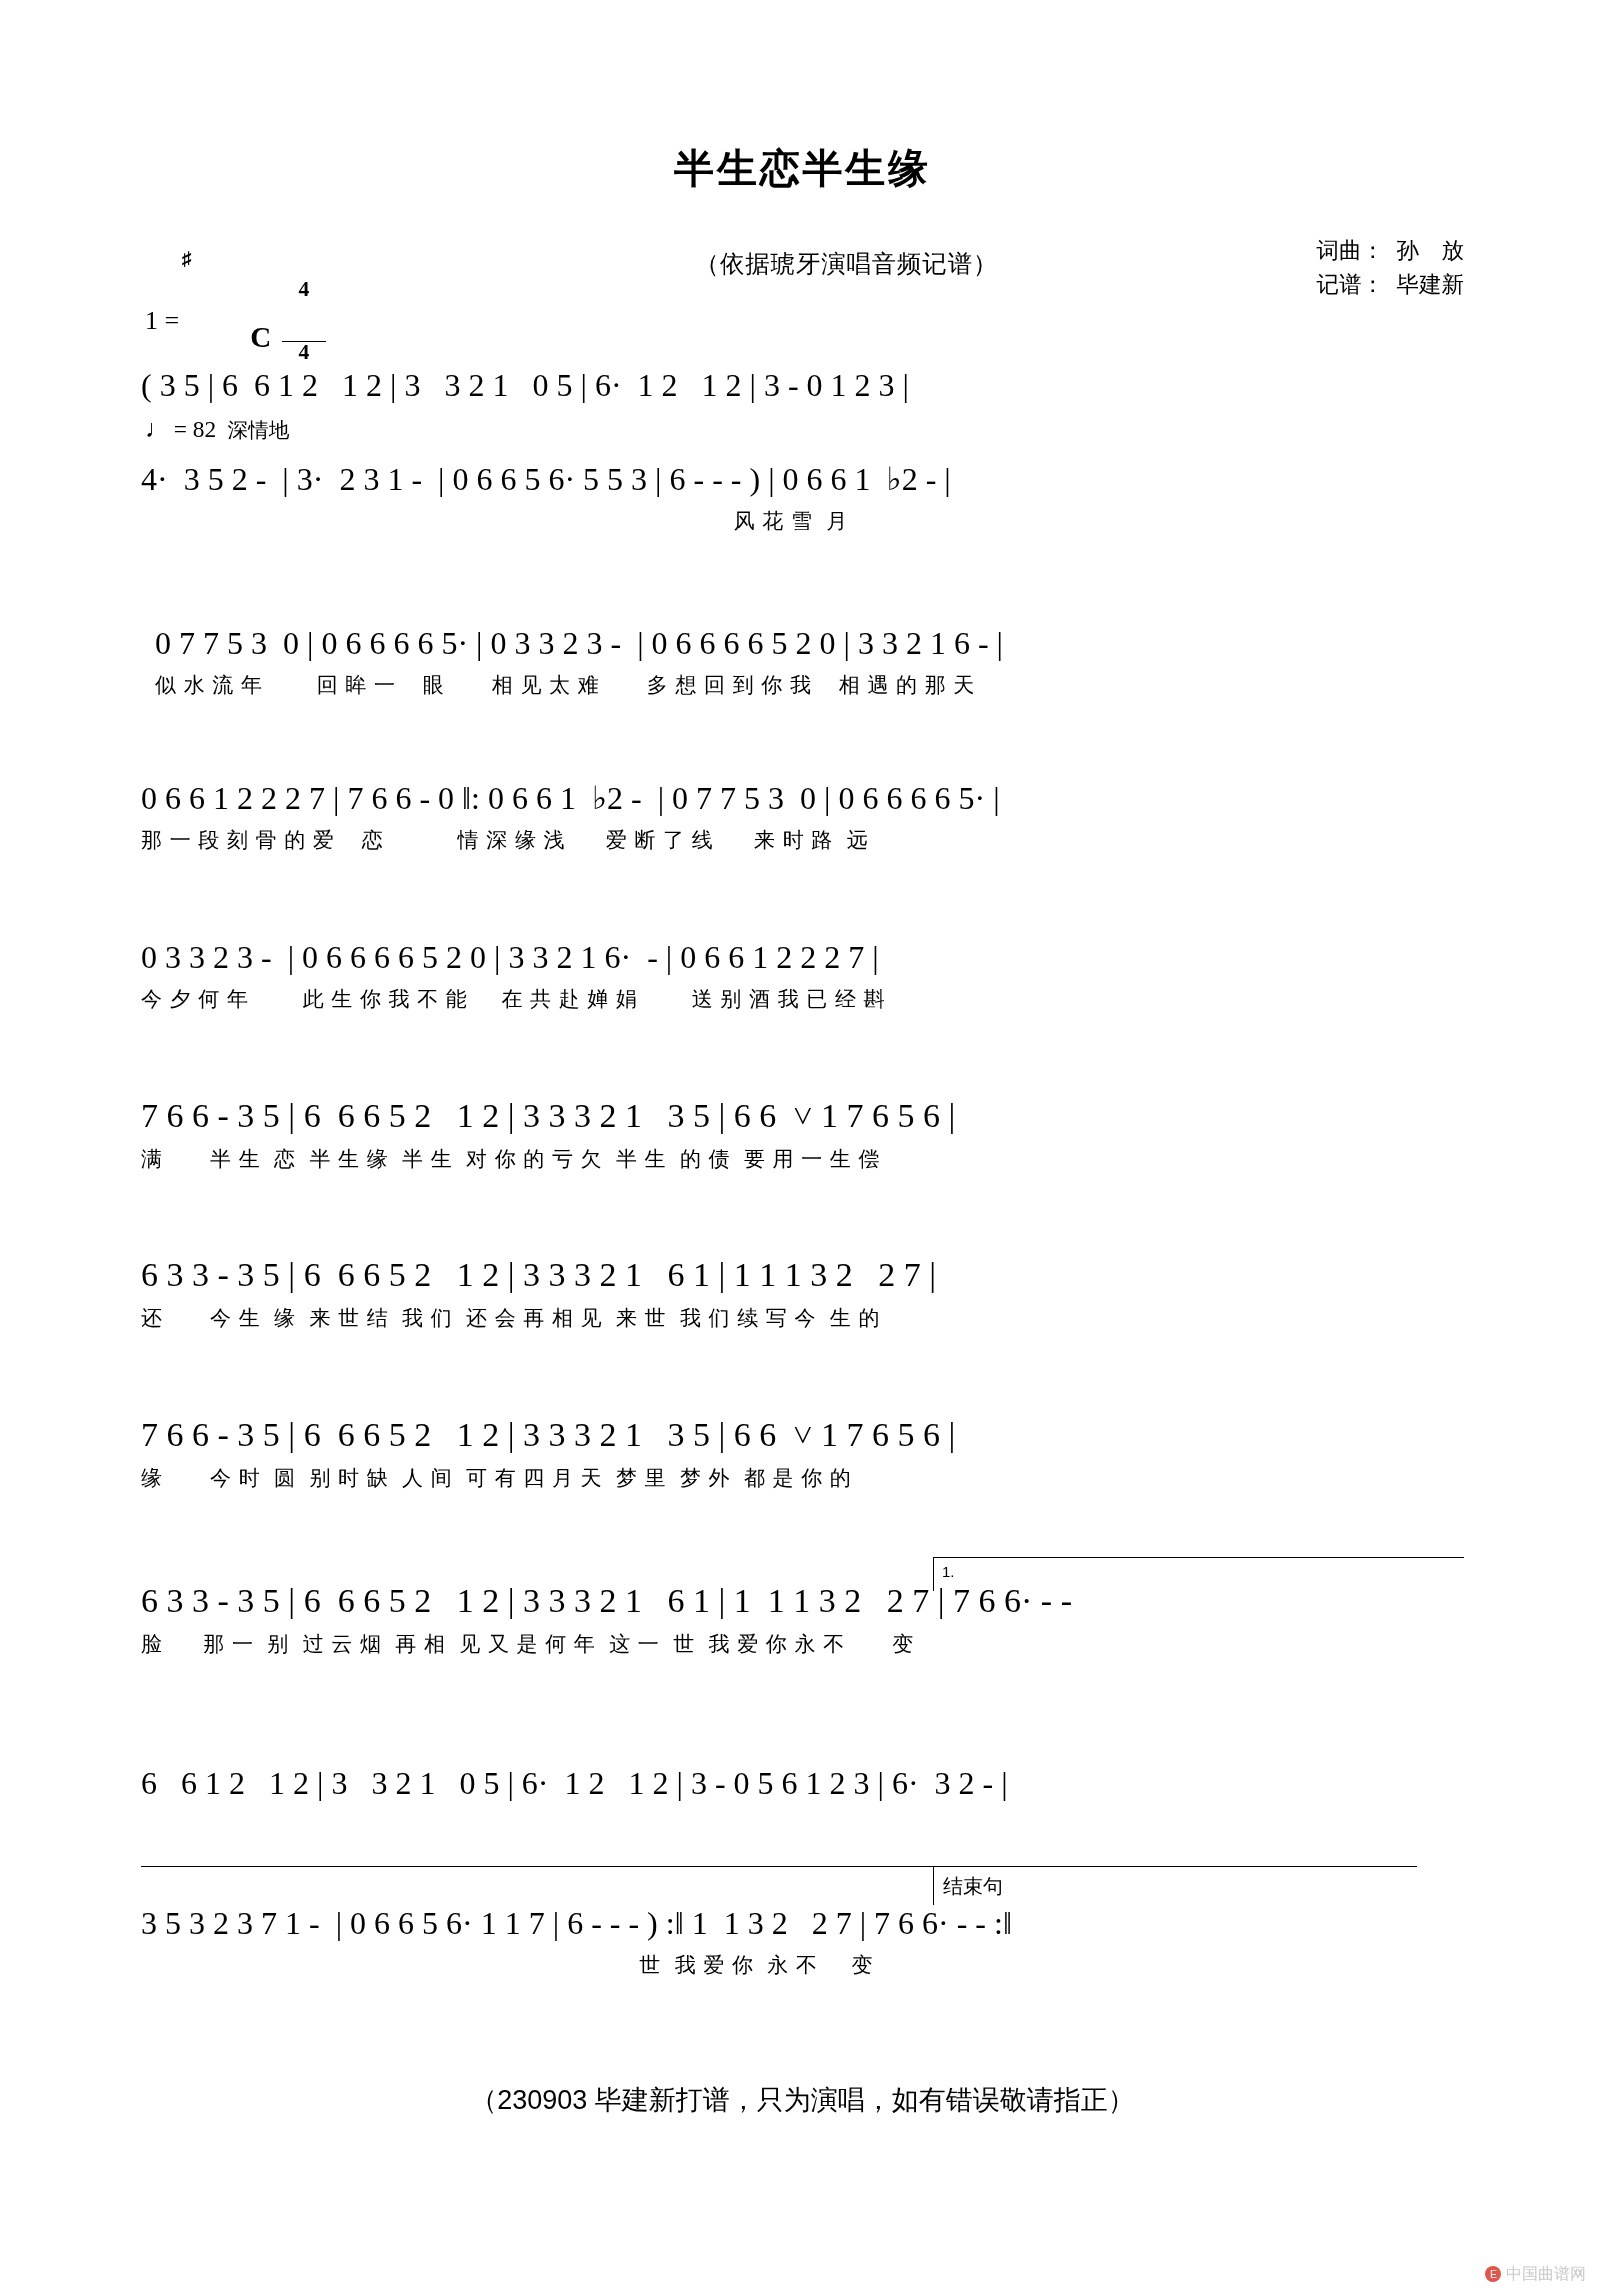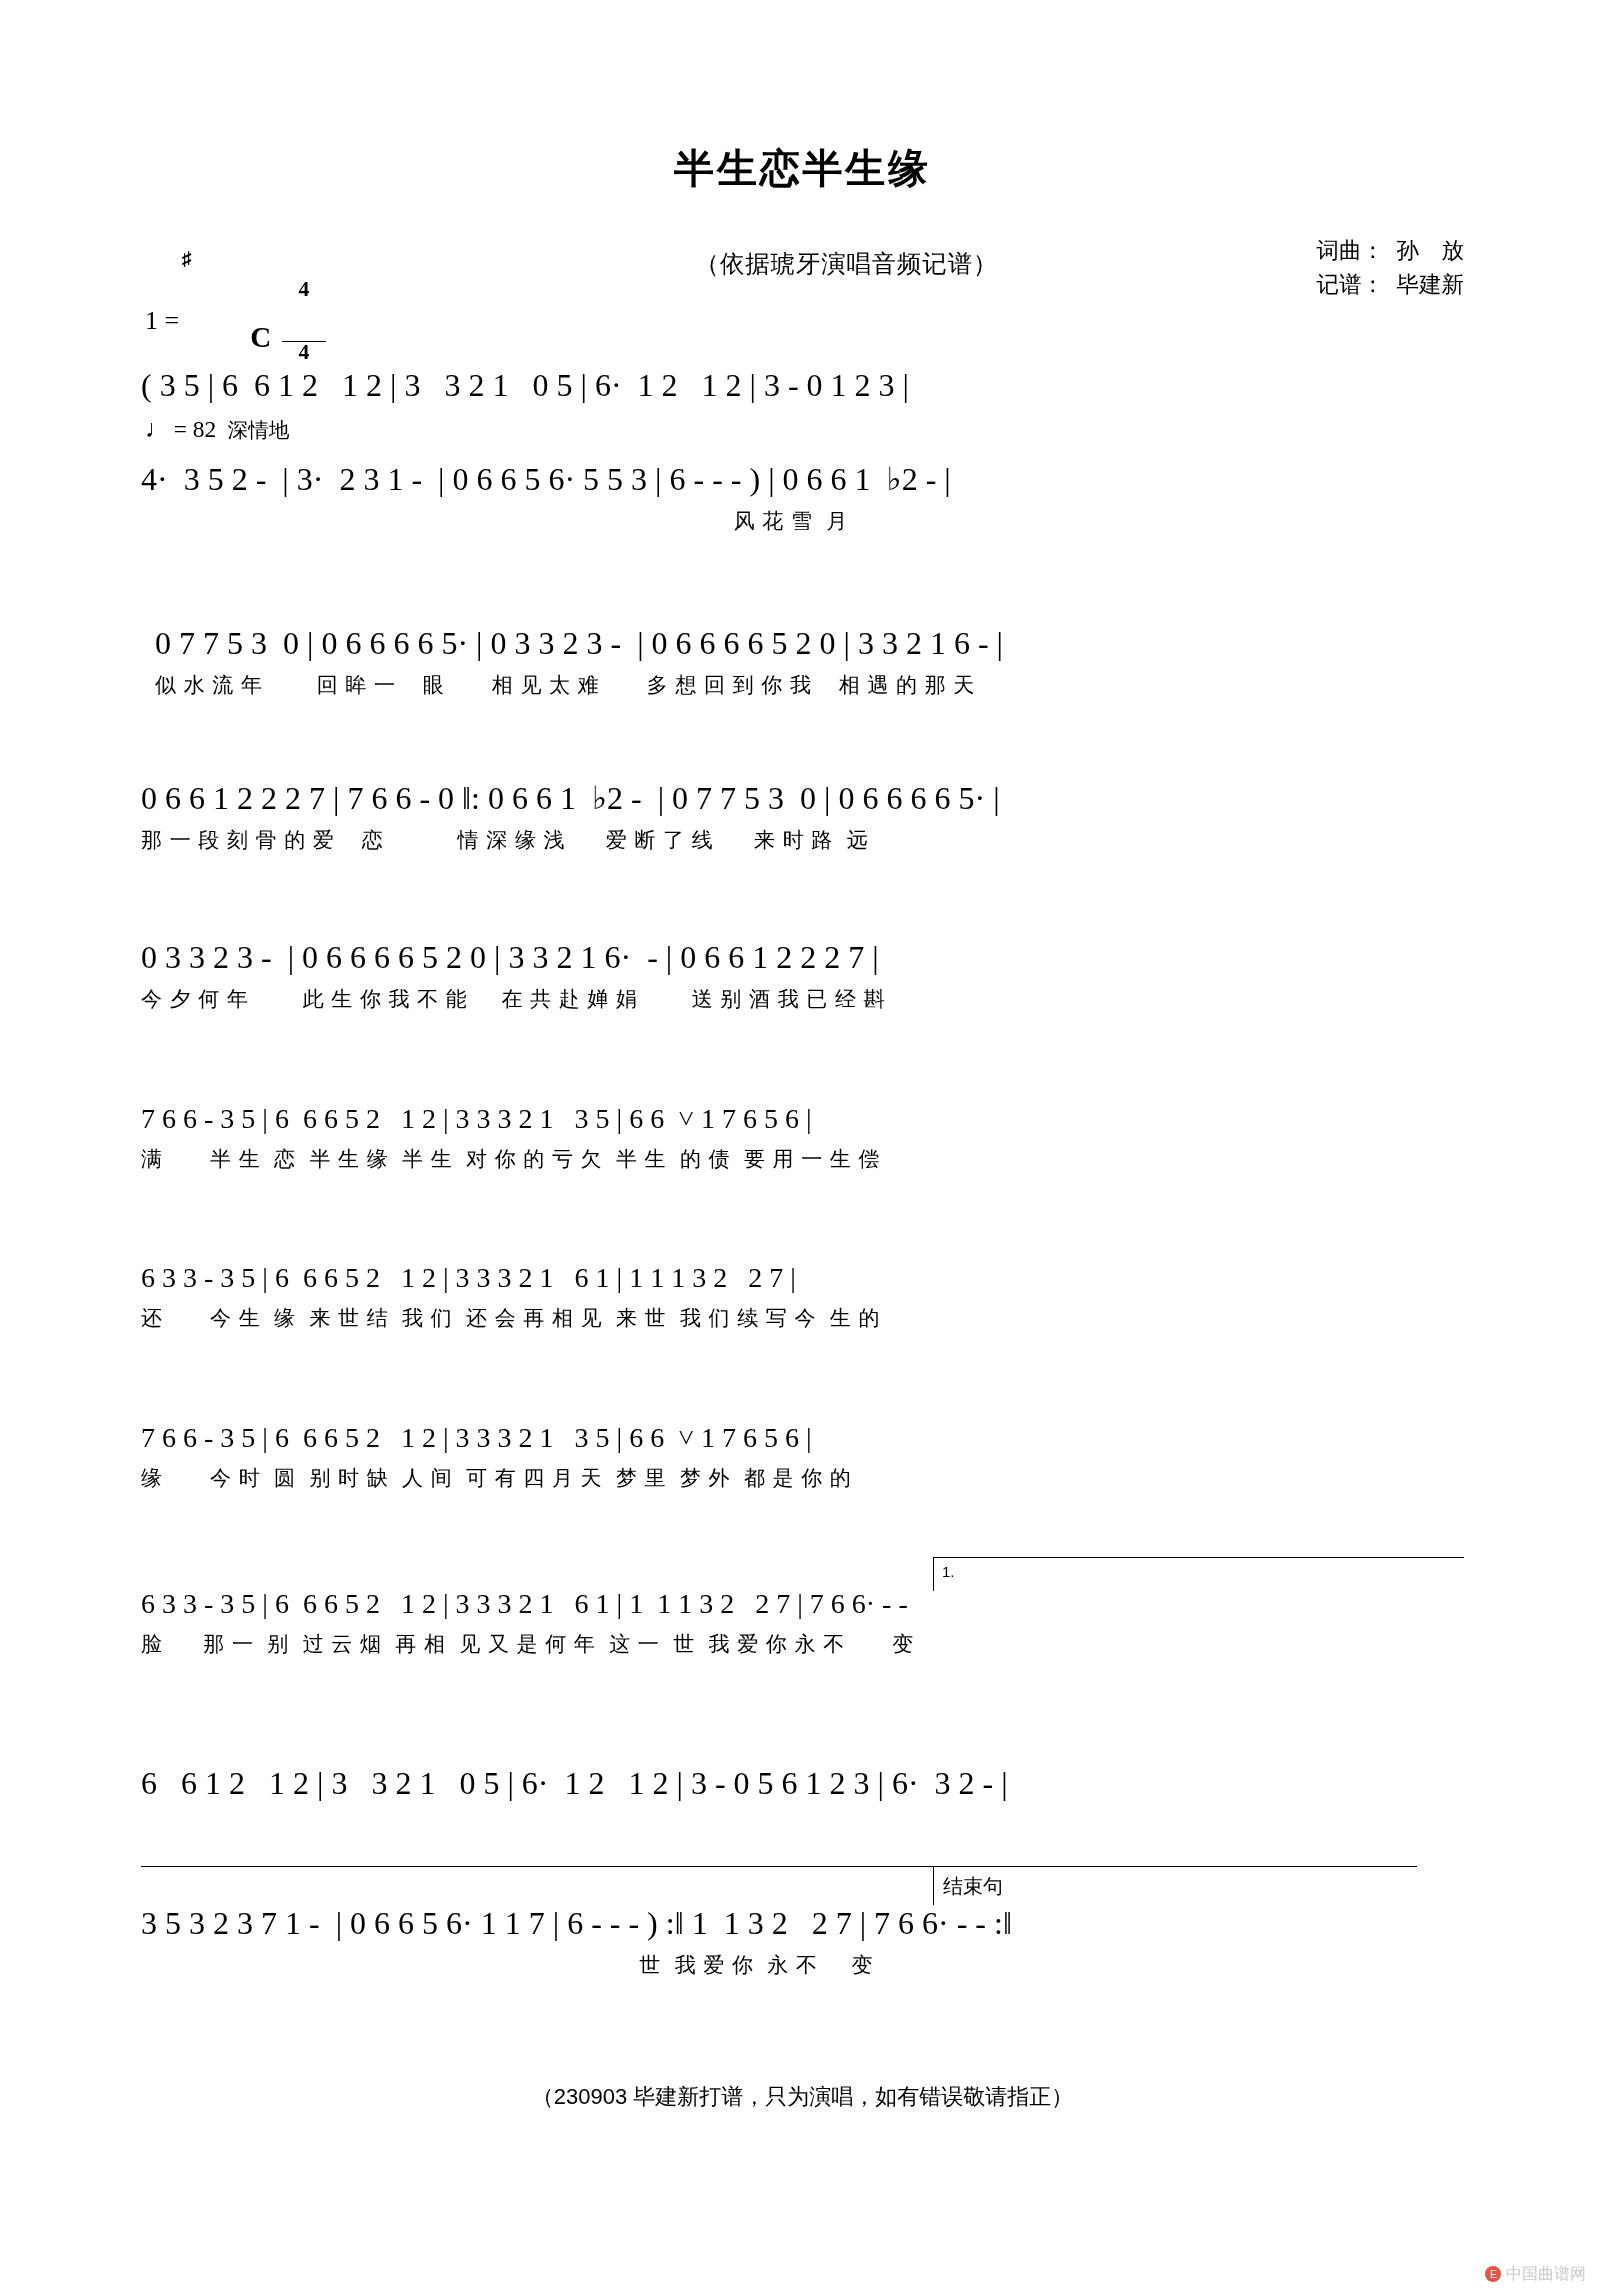--- a/index.html
+++ b/index.html
@@ -125,21 +125,21 @@
     display: flex;
     align-items: flex-end;
   }
   .lyrics {
     font-family: "Liberation Sans", sans-serif;
     font-size: 21px;
     white-space: pre;
     letter-spacing: 0.9px;
     margin-top: 12.2px;
   }
-  .notes.small { font-size: 28px; font-family: Liberation Serif, serif; }
+  .notes.small { font-size: 34px; font-family: Liberation Serif, serif; }
 
   
   .ending-bracket {
     position: absolute;
     border-left: 1.9px solid #000;
     border-top: 1.9px solid #000;
     height: 33px;
   }
   .ending-label {
     position: absolute;
@@ -159,21 +159,21 @@
   }
 
   
   .footer {
     position: absolute;
     top: 2082px;
     left: 0;
     width: 1605px;
     text-align: center;
     font-family: "Liberation Sans", sans-serif;
-    font-size: 22px;
+    font-size: 27px;
   }
   .watermark {
     position: absolute;
     right: 19px;
     bottom: 10.3px;
     font-family: "Liberation Sans", sans-serif;
     font-size: 16px;
     color: #c9c9c9;
     display: flex;
     align-items: center;

